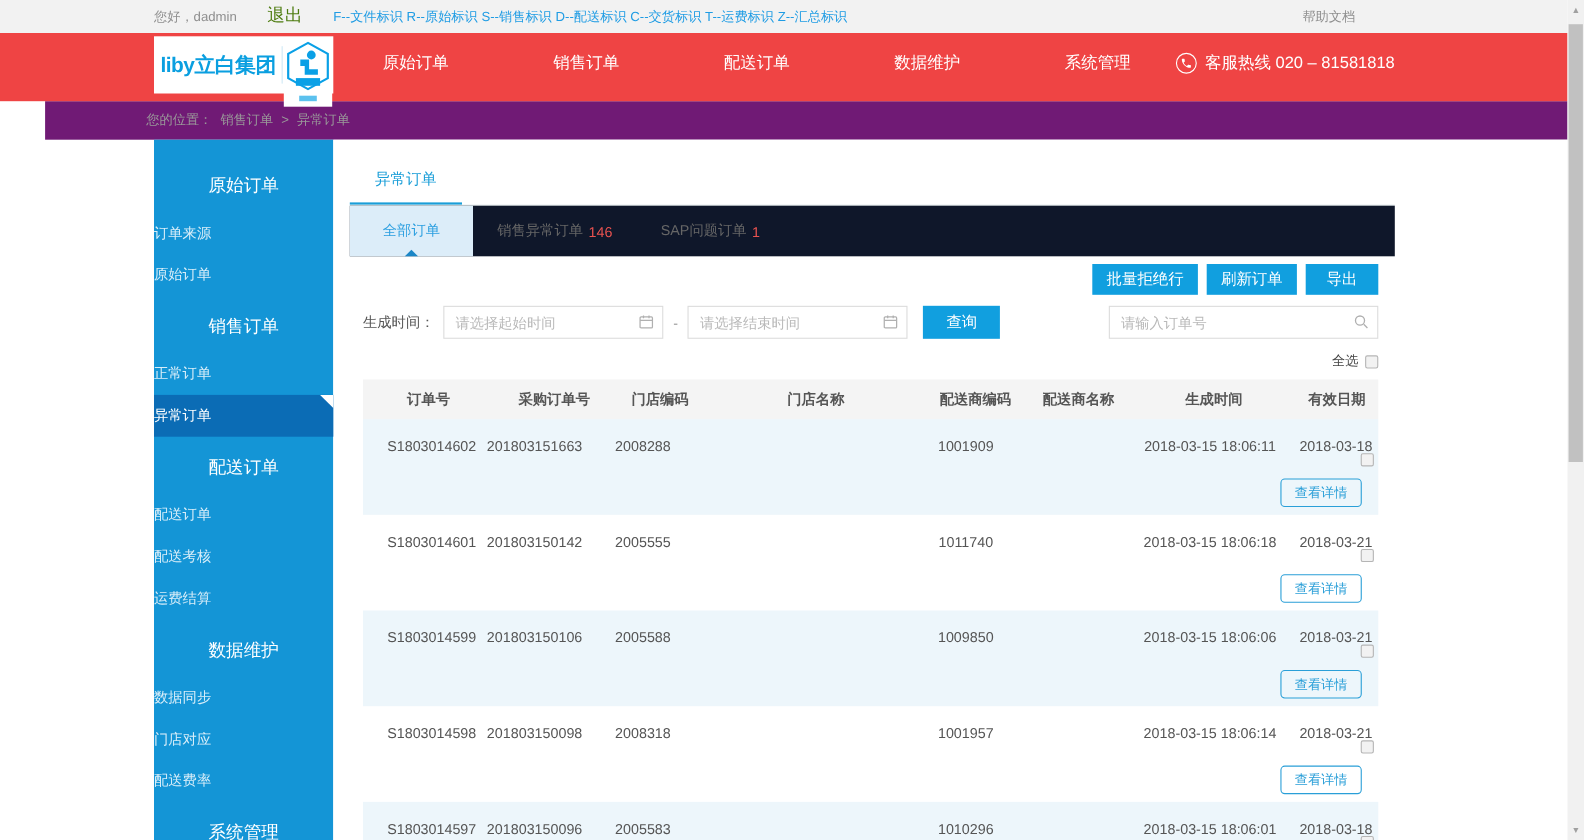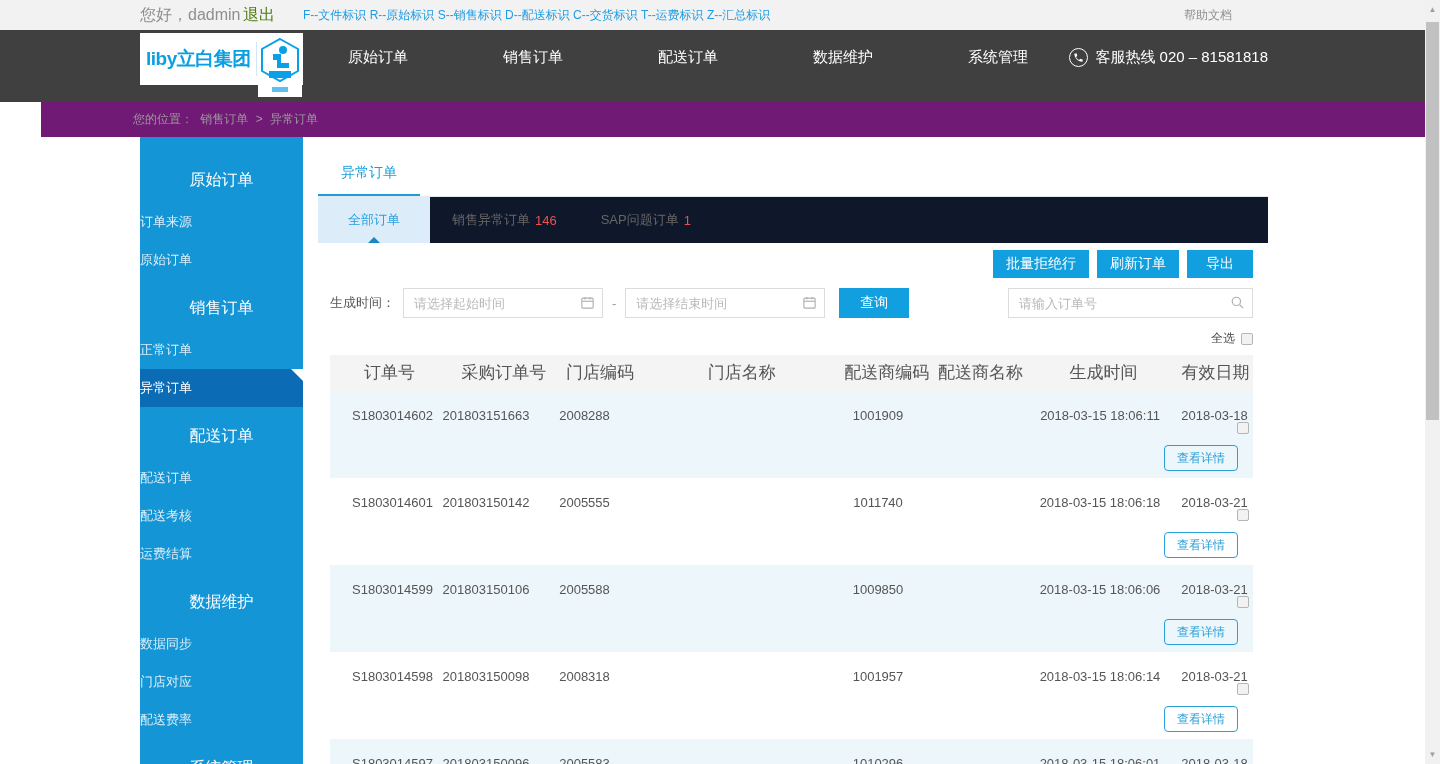--- a/index.html
+++ b/index.html
@@ -2,27 +2,27 @@
 <html><head>
 <meta charset="utf-8">
 <style>
   * { margin:0; padding:0; box-sizing:border-box; }
   html,body { width:1440px; height:764px; overflow:hidden; }
   body { font-family:"Liberation Sans","DejaVu Sans",sans-serif; background:#fff; position:relative; font-size:13px; color:#555; }
   .page { width:1425px; height:764px; position:relative; }
 
   
   .topbar { height:30px; background:#f2f2f2; position:relative; }
-  .topbar .greeting { position:absolute; left:140px; top:0; line-height:30px; color:#8f8f8f; font-size:16px; }
+  .topbar .greeting { position:absolute; left:140px; top:0; line-height:30px; color:#8f8f8f; font-size:12px; }
   .topbar .logout { position:absolute; left:243px; top:0; line-height:30px; color:#4d7c0f; font-size:16px; cursor:pointer; }
   .topbar .legend { position:absolute; left:303px; top:0; line-height:30px; color:#1f9ce4; font-size:12px; }
   .topbar .help { position:absolute; right:193px; top:0; line-height:30px; color:#8f8f8f; font-size:12px; cursor:pointer; }
 
   
-  .header { height:72px; background:#404040; position:relative; }
+  .header { height:62px; background:#ef4444; position:relative; }
   .logo-box { position:absolute; left:140px; top:3px; width:163px; height:52px; background:#fff; display:flex; align-items:center; z-index:5; }
   .logo-text { color:#0a9fe0; font-weight:bold; font-size:19px; letter-spacing:-0.5px; padding-left:6px; white-space:nowrap; }
   .logo-sep { width:1px; height:34px; background:#cfe8f6; margin:0 4px 0 5px; }
   .logo-badge { position:absolute; left:118px; top:2px; width:44px; height:62px; background:#fff; text-align:center; }
   .nav { position:absolute; left:348px; top:0; height:55px; display:flex; align-items:center; gap:95px; }
   .nav-item { color:#fff; font-size:15px; white-space:nowrap; cursor:pointer; }
   .hotline { position:absolute; right:157px; top:0; height:55px; display:flex; align-items:center; color:#fff; font-size:15px; gap:7px; }
   .phone-circle { width:19px; height:19px; border:1.5px solid #fff; border-radius:50%; display:flex; align-items:center; justify-content:center; }
 
   
@@ -64,21 +64,21 @@
   .search-wrap { margin-left:auto; position:relative; }
   .search-input { width:245px; height:30px; border:1px solid #dcdcdc; padding:0 30px 0 10px; font-size:13px; font-family:inherit; }
   .search-icon { position:absolute; right:8px; top:7px; }
 
   
   .selectall { display:flex; justify-content:flex-end; align-items:center; gap:6px; padding:12px 15px 8px 0; font-size:12px; color:#444; }
   .cb { width:12px; height:12px; border:1px solid #b5b5b5; background:#f2f2f2; border-radius:2px; display:inline-block; cursor:pointer; }
 
   
   .tbl { margin-left:12px; width:923px; }
-  .thead { display:flex; background:#f4f4f4; height:36px; line-height:36px; color:#555; font-size:17px; }
+  .thead { display:flex; background:#f4f4f4; height:36px; line-height:36px; color:#555; font-size:13px;font-weight:bold; }
   .c1{width:100px;padding-left:22px;} .c2{width:112px;text-align:center;} .c3{width:85px;text-align:center;}
   .c4{width:205px;text-align:center;} .c5{width:92px;text-align:center;} .c6{width:100px;text-align:center;}
   .c7{width:152px;text-align:center;} .c8{width:77px;text-align:center;}
   .thead .c1{ padding-left:0; width:122px; text-align:center; }
   .block .datarow { display:flex; align-items:center; height:48px; font-size:13px; color:#555; position:relative; }
   .block .detailrow { height:39px; position:relative; display:flex; }
   .block:nth-child(even) { background:#edf6fb; }
   .blur { height:15px; margin:0 auto; border-radius:1px; filter:blur(3px);
           background:linear-gradient(90deg,#c2c2c2,#dedede 15%,#b8b8b8 35%,#d6d6d6 55%,#bfbfbf 75%,#dcdcdc 100%); }
   .blur.store { width:185px; }

